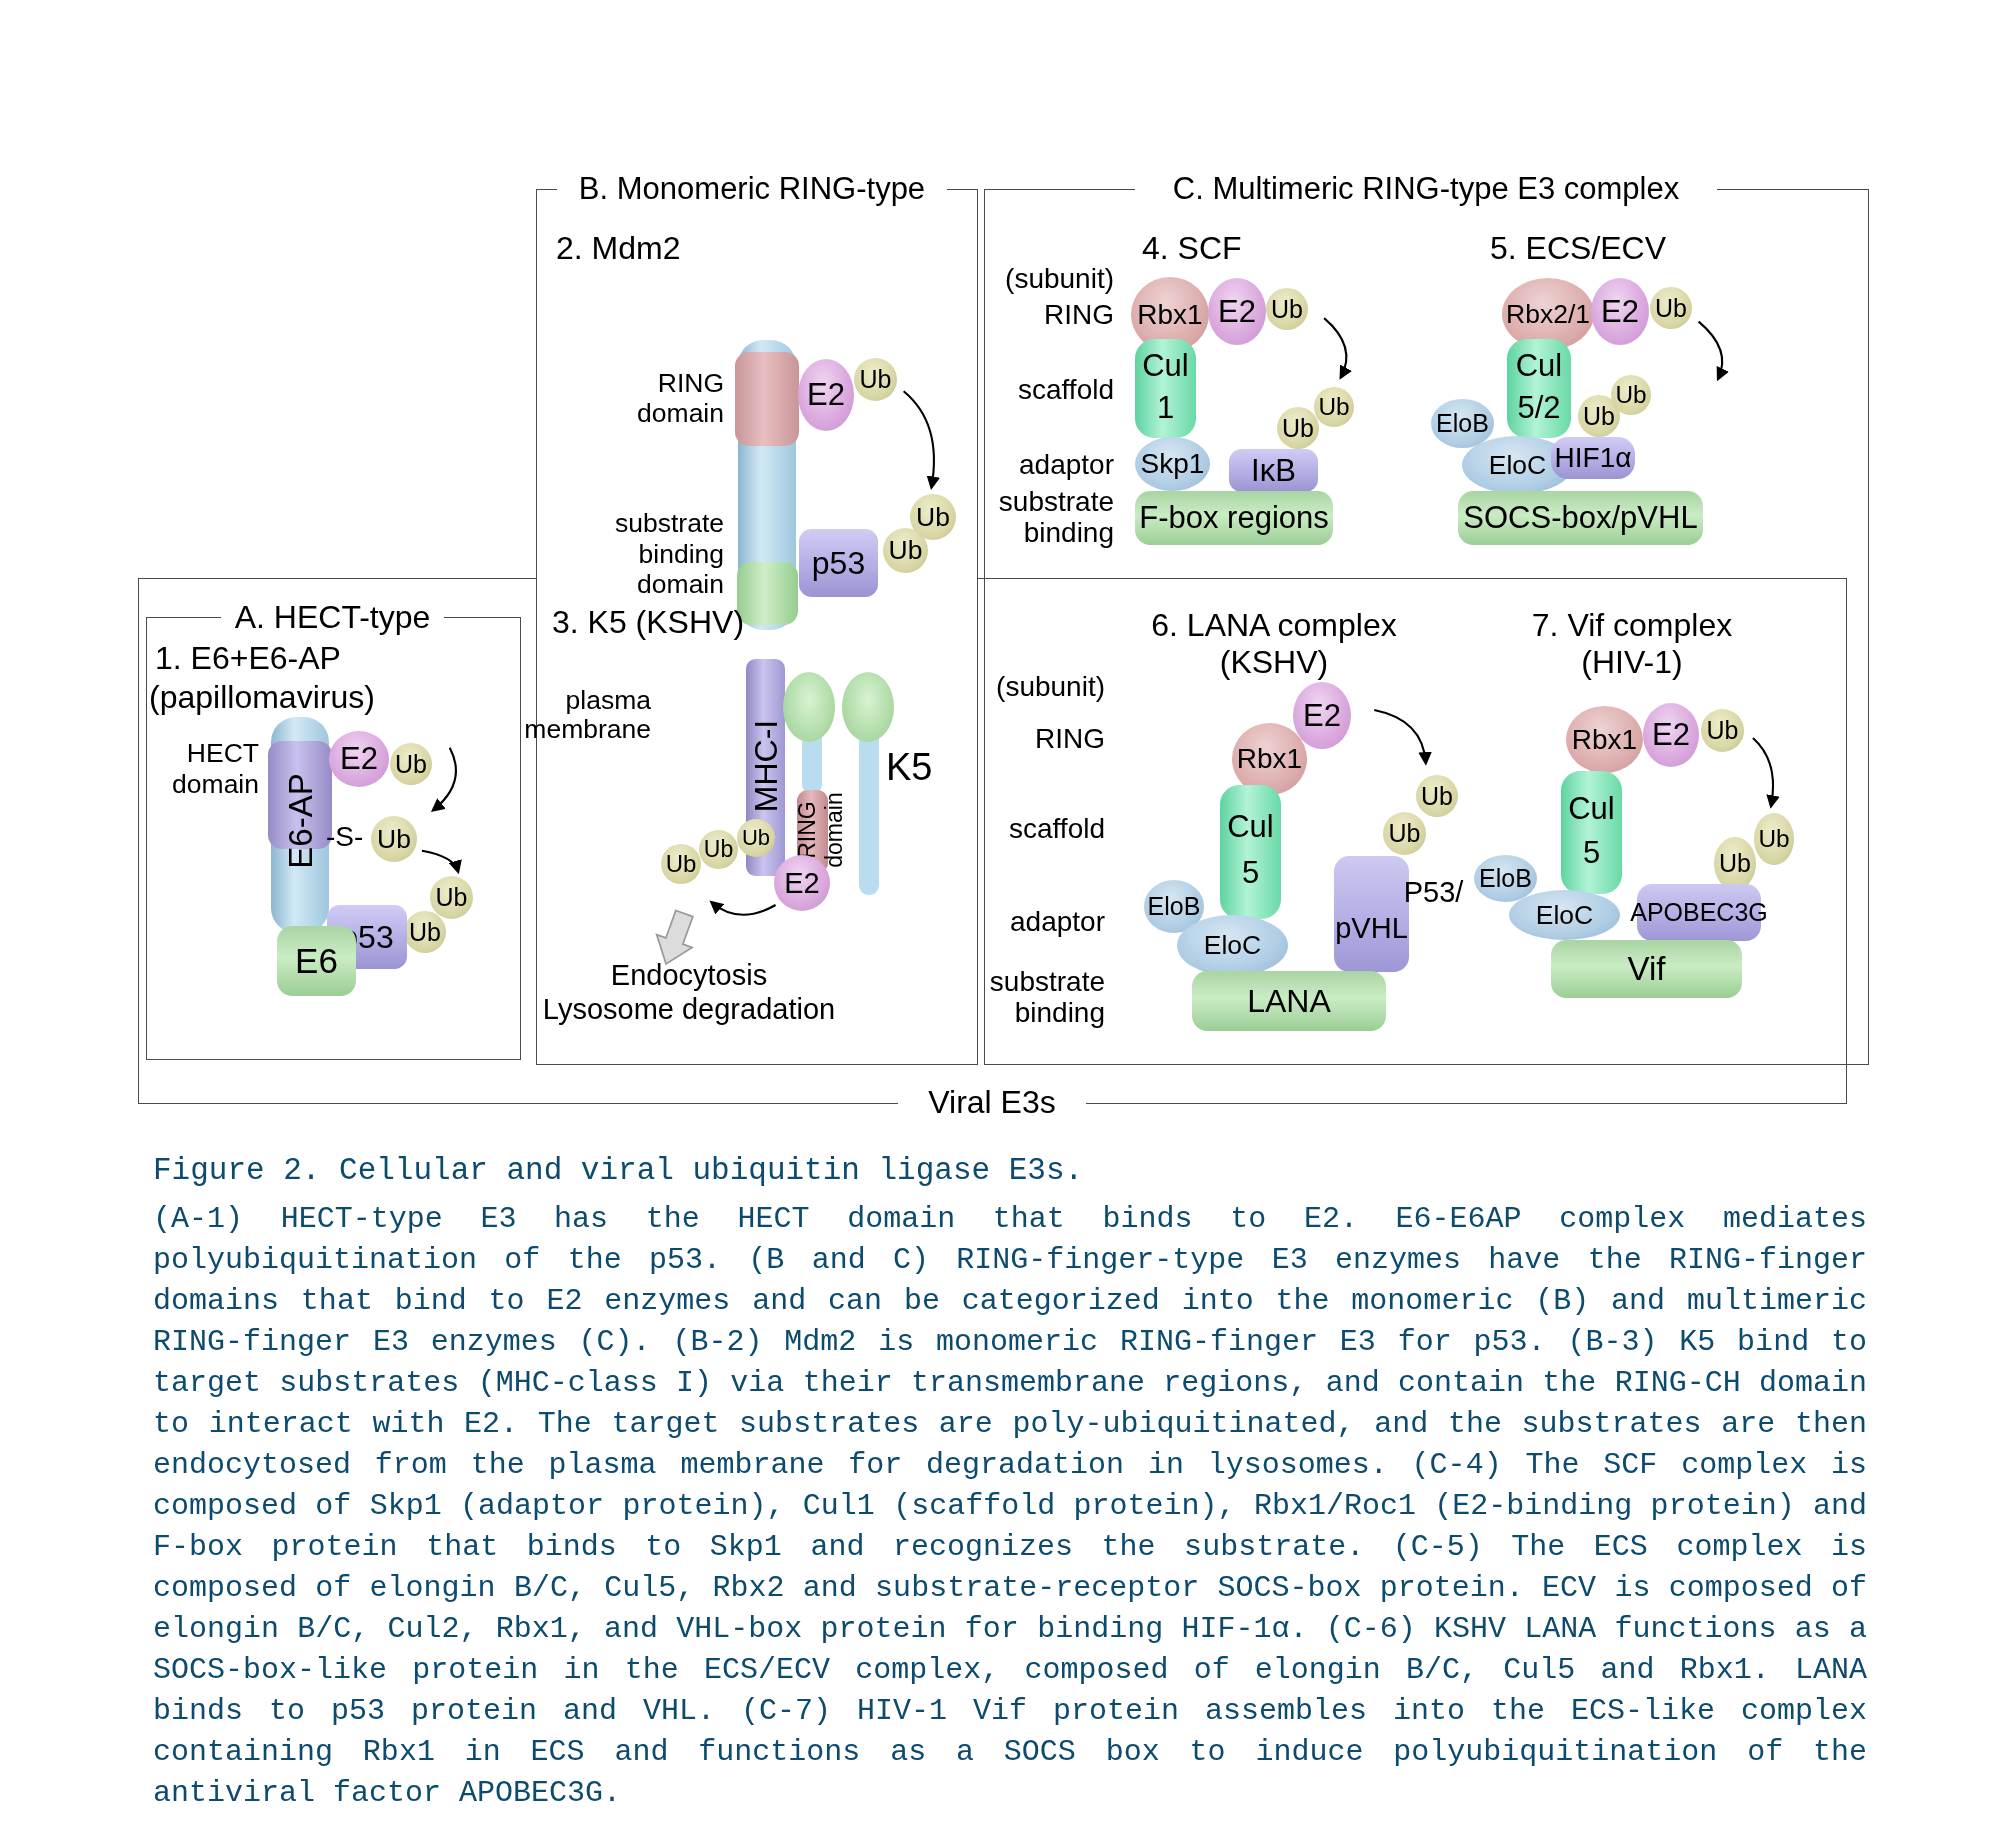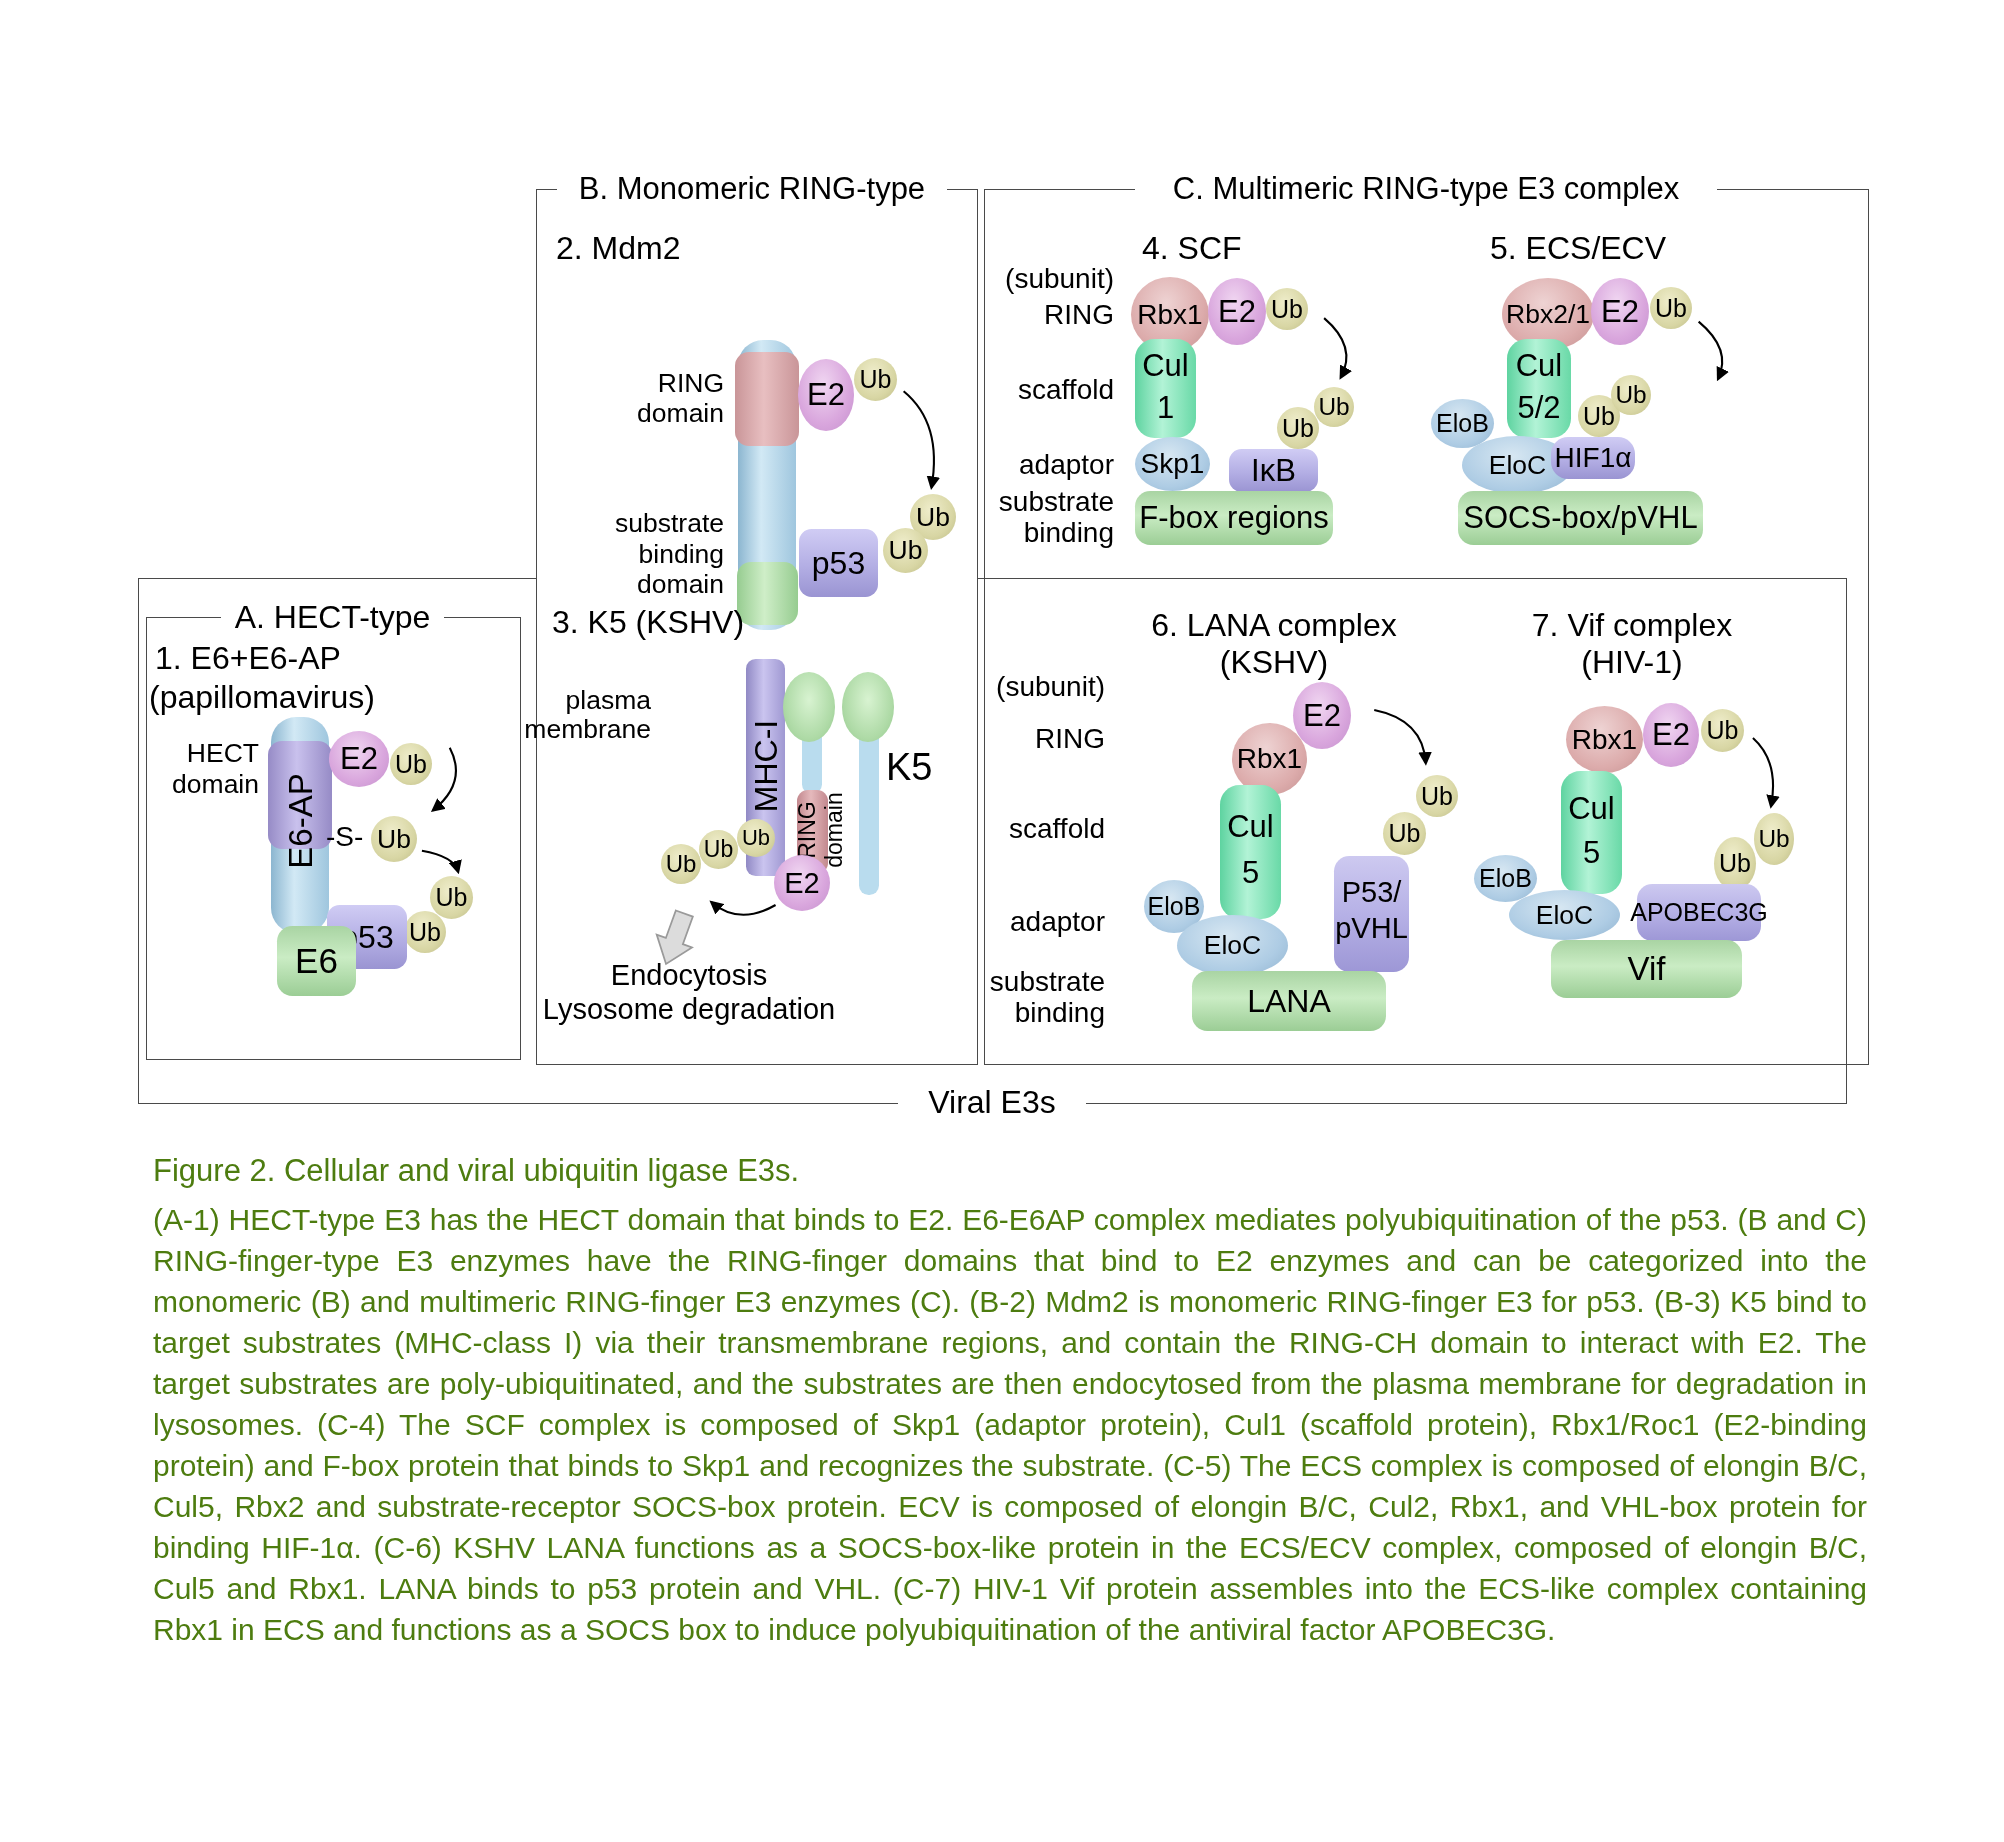--- a/index.html
+++ b/index.html
@@ -23,21 +23,21 @@
   .r-green{background:linear-gradient(180deg,#a9d4a3 0%,#caecc4 45%,#9bcd95 100%);border-radius:15.3px;}
   .r-teal{background:linear-gradient(90deg,#5ed3a0 0%,#b2f3d6 45%,#69d9a7 100%);border-radius:19.5px;}
   .bar-blue{background:linear-gradient(90deg,#8cb6d0 0%,#d2e9f5 40%,#9fc6de 100%);border-radius:25px;}
   .seg-pink{background:linear-gradient(90deg,#c99598 0%,#e8bfc1 45%,#c99598 100%);border-radius:14px;}
   .seg-green{background:linear-gradient(90deg,#96cc90 0%,#cfeec8 45%,#96cc90 100%);border-radius:14px;}
   .seg-purple{background:linear-gradient(90deg,#968bc6 0%,#c9c1ed 45%,#968bc6 100%);border-radius:14px;}
   .bar-mhc{position:absolute;background:linear-gradient(90deg,#9089c4 0%,#cac4ef 45%,#9f98d2 100%);border-radius:9.7px;}
   .strand{position:absolute;background:#b9dcee;border-radius:9.7px;}
   .rk5{background:linear-gradient(90deg,#c2888e 0%,#e5b9bc 45%,#c2888e 100%);border-radius:11px;}
   .vtext{position:absolute;transform:rotate(-90deg);text-align:center;white-space:nowrap;}
-  .cap{position:absolute;font-family:Liberation Sans, sans-serif;color:#4d7c0f;}
+  .cap{position:absolute;font-family:Liberation Mono, monospace;color:#0c4a6e;}
   svg.lay{position:absolute;left:0;top:0;pointer-events:none;}
 </style>
 </head>
 <body>
 
 <div id="page">
 
   <svg class="lay" width="2005" height="1842" viewBox="0 0 2880 2646">
     <line x1="941" y1="1014" x2="1365" y2="1014" stroke="#333" stroke-width="2"></line>
     <line x1="941" y1="1032" x2="1365" y2="1032" stroke="#333" stroke-width="2"></line>
@@ -150,21 +150,21 @@
   <div class="ell c-e2" style="left:1293px;top:682px;width:58px;height:67px;font-size:31px;">E2</div>
   <div class="ell c-rbx" style="left:1232px;top:723px;width:75px;height:72px;font-size:28px;">Rbx1</div>
   <div class="ell c-ub" style="left:1416px;top:775px;width:42px;height:42px;font-size:25px;">Ub</div>
   <div class="ell c-ub" style="left:1383px;top:812px;width:43px;height:43px;font-size:25px;">Ub</div>
   <div class="rrect r-teal" style="left:1220px;top:785px;width:61px;height:134px;"></div>
   <div class="lbl ctr" style="left:1220px;top:809px;width:61px;font-size:31px;">Cul</div>
   <div class="lbl ctr" style="left:1220px;top:855px;width:61px;font-size:31px;">5</div>
   <div class="ell c-blue" style="left:1144px;top:880px;width:60px;height:53px;font-size:25px;">EloB</div>
   <div class="ell c-blue" style="left:1177px;top:915px;width:111px;height:61px;font-size:26.5px;">EloC</div>
   <div class="rrect r-lav2" style="left:1334px;top:856px;width:75px;height:116px;"></div>
-  <div class="lbl ctr" style="left:1334px;top:876px;width:75px;font-size:29px;">P53/</div>
+  <div class="lbl ctr" style="left:1396px;top:876px;width:75px;font-size:29px;">P53/</div>
   <div class="lbl ctr" style="left:1334px;top:912px;width:75px;font-size:29px;">pVHL</div>
   <div class="rrect r-green" style="left:1192px;top:971px;width:194px;height:60px;font-size:32px;">LANA</div>
 
   <div class="lbl ctr" style="left:1493px;top:607px;width:278px;font-size:32px;">7. Vif complex</div>
   <div class="lbl ctr" style="left:1493px;top:644px;width:278px;font-size:32px;">(HIV-1)</div>
   <div class="ell c-rbx" style="left:1566px;top:706px;width:77px;height:67px;font-size:28px;">Rbx1</div>
   <div class="ell c-e2" style="left:1643px;top:703px;width:56px;height:64px;font-size:31px;">E2</div>
   <div class="ell c-ub" style="left:1701px;top:709px;width:43px;height:43px;font-size:25px;">Ub</div>
   <div class="ell c-ub" style="left:1754px;top:813px;width:40px;height:52px;font-size:24.4px;">Ub</div>
   <div class="ell c-ub" style="left:1714px;top:837px;width:42px;height:53px;font-size:25px;">Ub</div>

